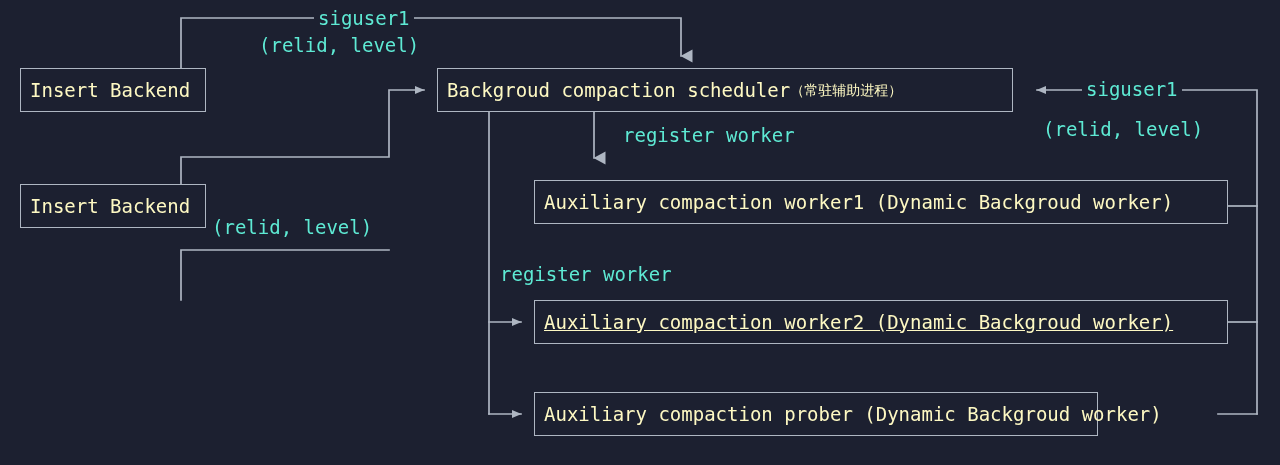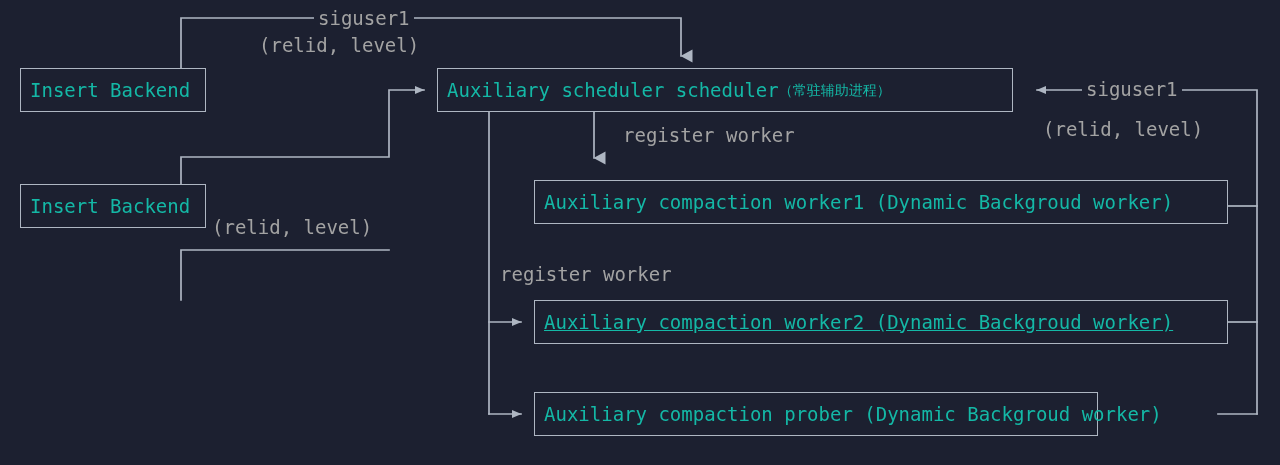--- a/index.html
+++ b/index.html
@@ -21,36 +21,36 @@
     top: 0;
     width: 1280px;
     height: 465px;
     pointer-events: none;
   }
   .node {
     position: absolute;
     box-sizing: border-box;
     border: 1.6px solid #aeb6c2;
     background: #1c2030;
-    color: #14b8a6;
+    color: #fef9c3;
     font-size: 19px;
     line-height: 1;
     display: flex;
     align-items: center;
     padding-left: 9px;
     white-space: nowrap;
     letter-spacing: 0px;
   }
   .node .cjk {
     font-family: "DejaVu Sans", "Liberation Sans", sans-serif;
     font-size: 14px;
   }
   .lbl {
     position: absolute;
-    color: #a3a3a3;
+    color: #5eead4;
     font-size: 19px;
     line-height: 1;
     white-space: nowrap;
     background: transparent;
   }
   .lbl.onwire {
     background: #1c2030;
     padding: 0 4px;
   }
 </style>
@@ -97,21 +97,21 @@
   <div class="node" style="left:20px; top:68px; width:186px; height:44px;">
     <span>Insert Backend</span>
   </div>
 
   <div class="node" style="left:20px; top:184px; width:186px; height:44px;">
     <span>Insert Backend</span>
   </div>
 
 
   <div class="node" style="left:437px; top:68px; width:576px; height:44px;">
-    <span>Auxiliary scheduler scheduler </span>
+    <span>Backgroud compaction scheduler </span>
       <span class="cjk">（常驻辅助进程）</span>
   </div>
 
   <div class="node" style="left:534px; top:180px; width:694px; height:44px;">
     <span>Auxiliary compaction worker1 (Dynamic Backgroud worker)</span>
   </div>
 
   <div class="node" style="left:534px; top:300px; width:694px; height:44px;text-decoration:underline;">
     <span>Auxiliary compaction worker2 (Dynamic Backgroud worker)</span>
   </div>

